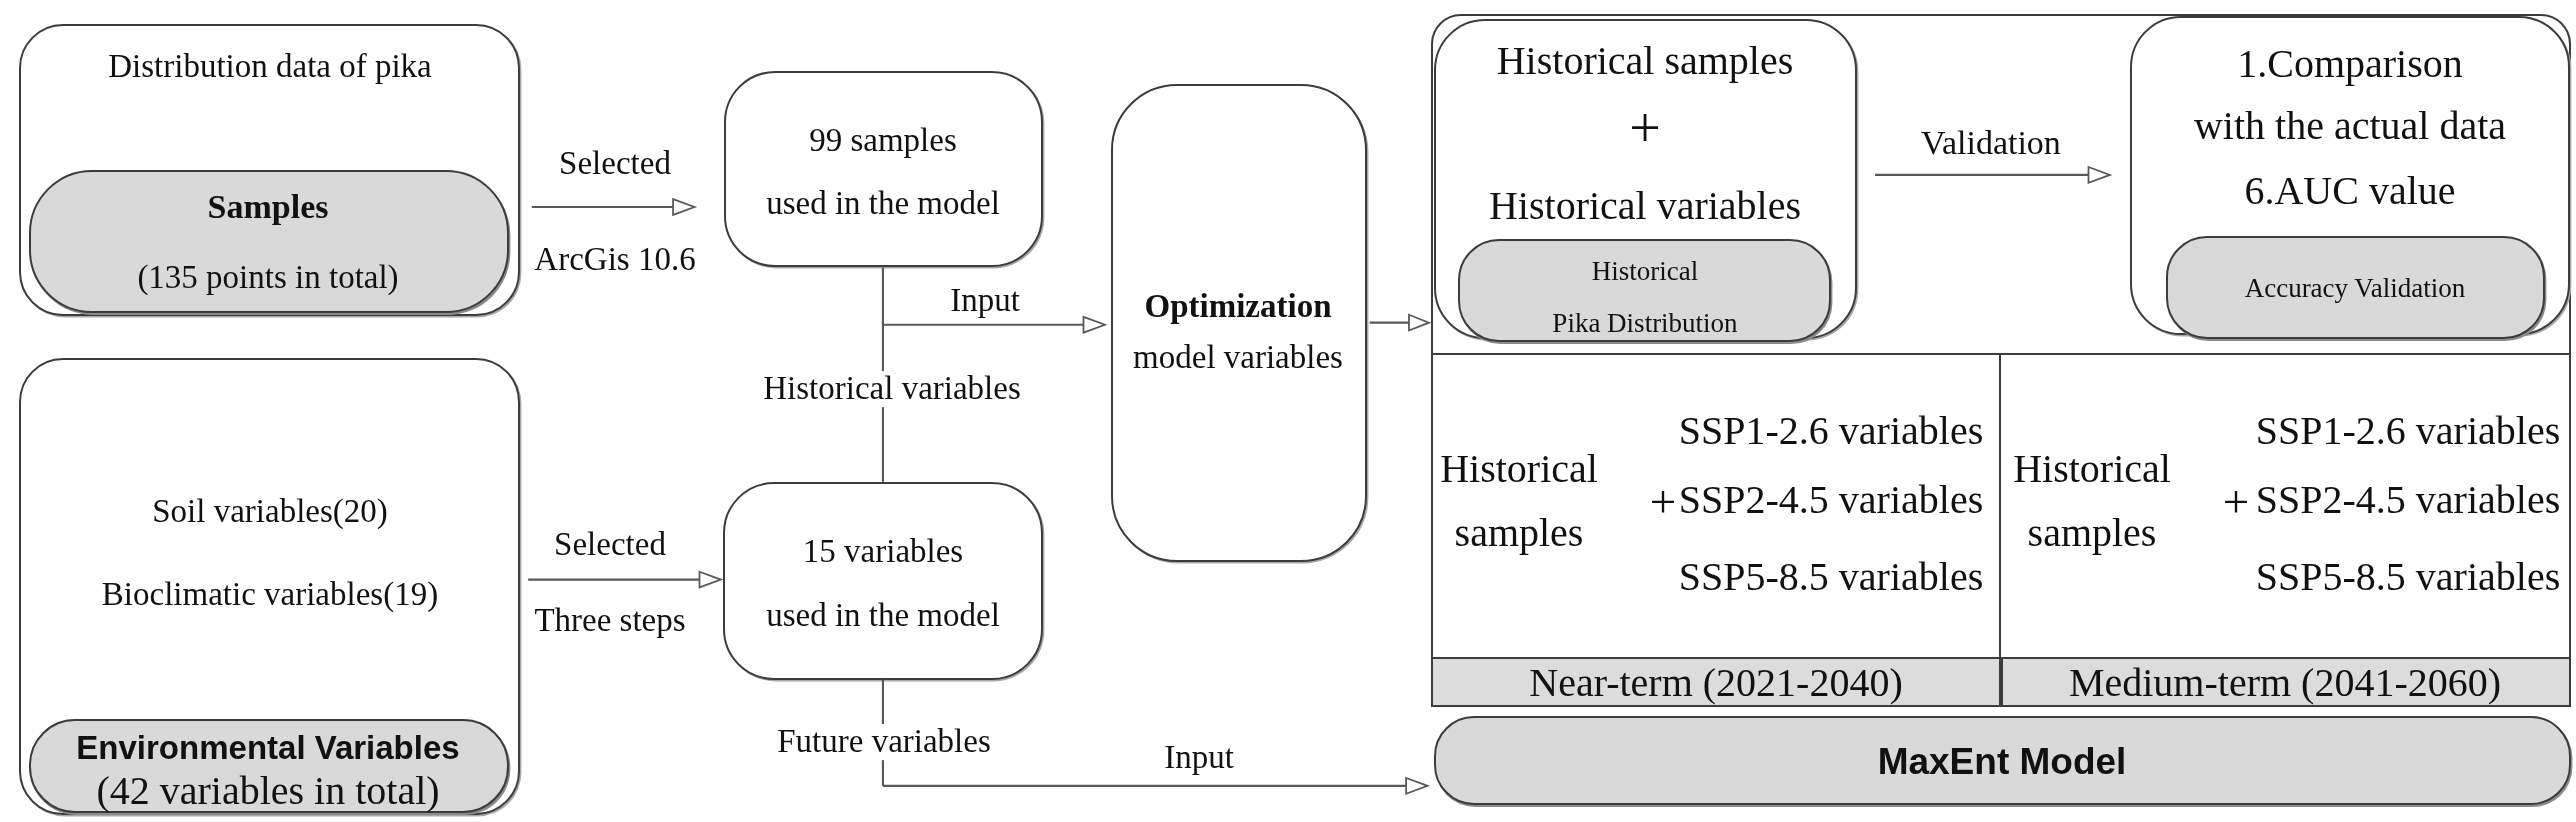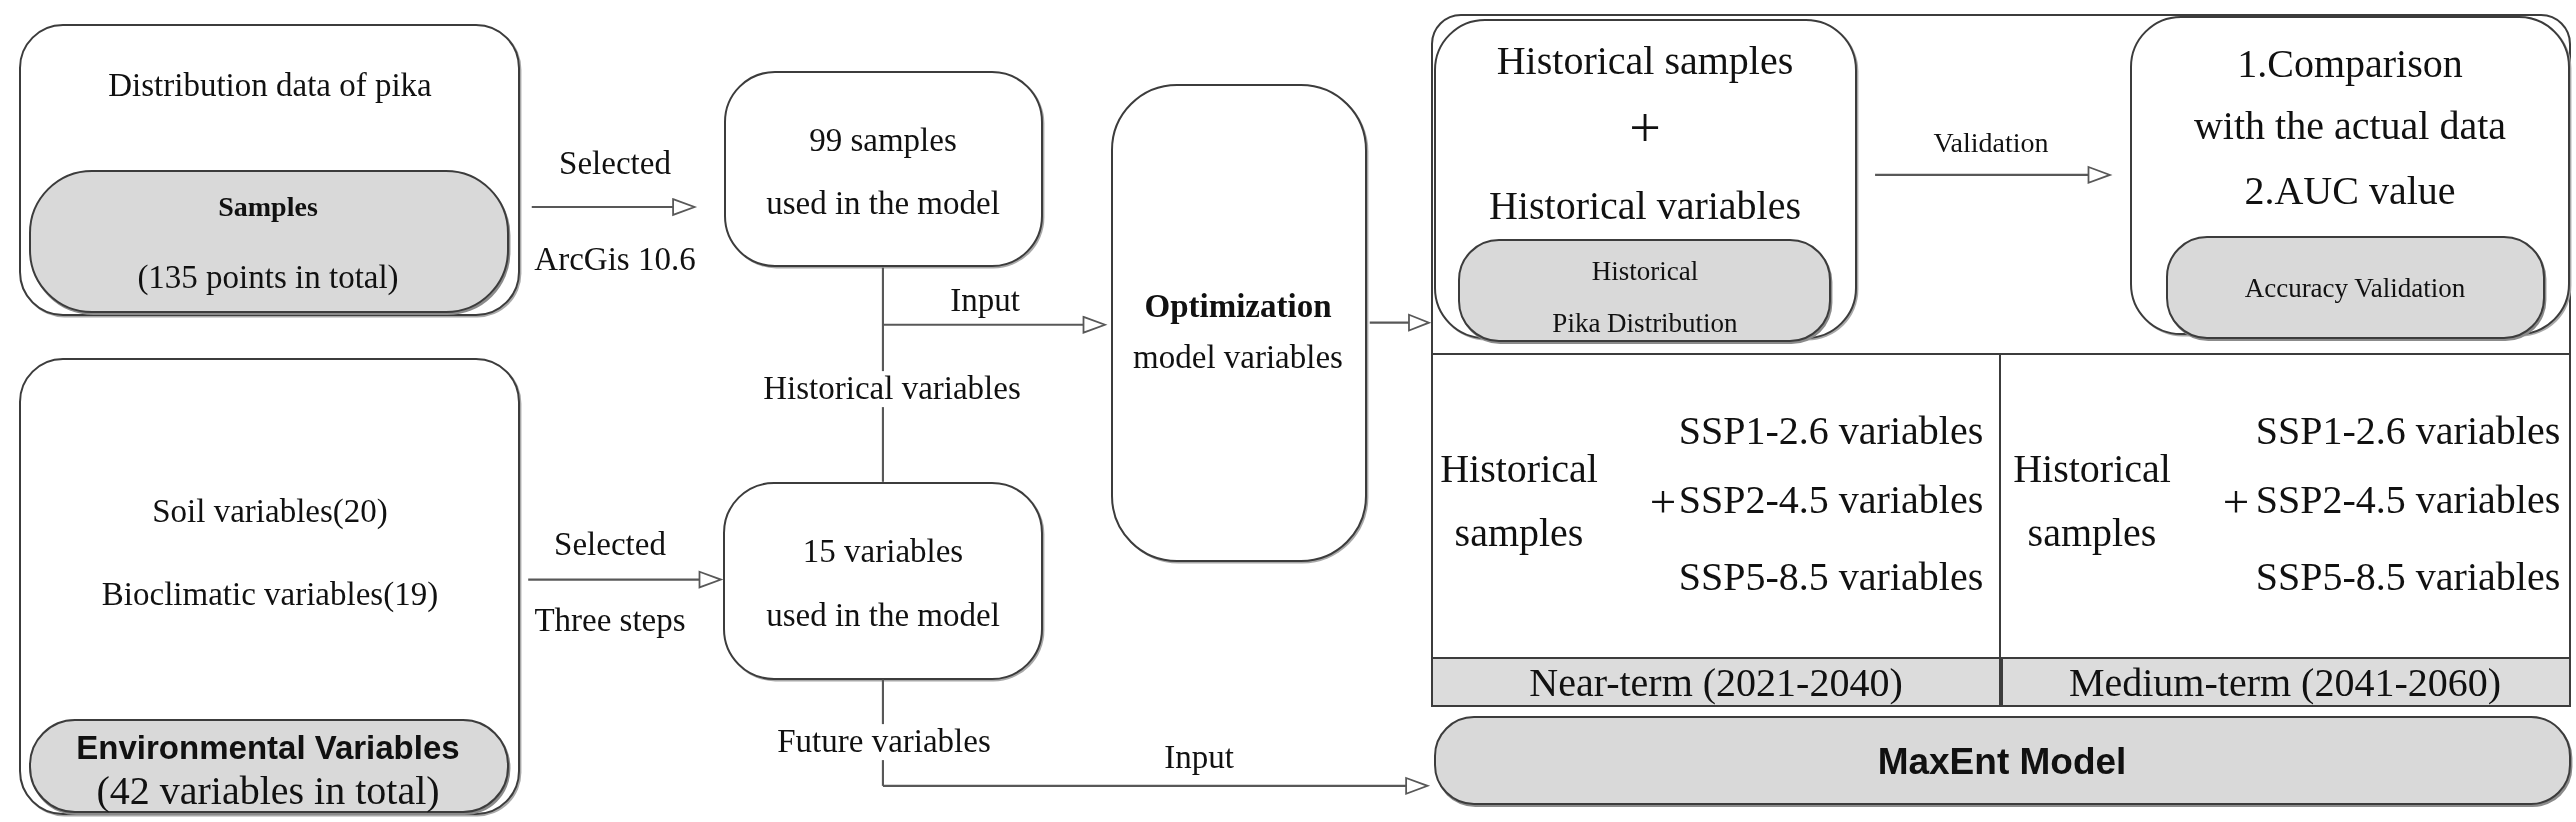--- a/index.html
+++ b/index.html
@@ -28,42 +28,42 @@
     white-space:nowrap;
     font-size:33px;
     line-height:1;
     z-index:3;
   }
   .bg{background:#ffffff;padding:1.4px 7.1px;}
   .bold-sans{font-family:"Liberation Sans", sans-serif;font-weight:bold;}
   .serif-bold{font-weight:bold;}
   .small{font-size:27px;}
   .sz44{font-size:40px;}
-  .sz48{font-size:28px;}
+  .sz48{font-size:34px;}
   .sz52{font-size:37px;}
   .plus{font-size:56px;font-weight:500;}
   .plus-sm{font-size:47px;font-weight:500;}
   .hline{position:absolute;border-top:2.1px solid #3c3c3c;height:0;z-index:1;}
   .vline{position:absolute;border-left:2.1px solid #3c3c3c;width:0;z-index:1;}
   .termbar{
     position:absolute;
     background:#dcdcdc;
     border:2.1px solid #3c3c3c;
     box-sizing:border-box;
     z-index:2;
   }
   svg.connectors{position:absolute;left:0;top:0;z-index:2;}
 </style>
 </head>
 <body>
 
 <div class="canvas">
 
   <div class="rbox" style="left:19px;top:24px;width:501px;height:292px;border-radius:44px;"></div>
-  <div class="lbl" style="left:270px;top:66px;margin-top:19px;">Distribution data of pika</div>
+  <div class="lbl" style="left:270px;top:66px;">Distribution data of pika</div>
   <div class="rbox gray" style="left:28.6px;top:170px;width:480px;height:143px;border-radius:63px;"></div>
   <div class="lbl serif-bold sz48" style="left:268px;top:207px;">Samples</div>
   <div class="lbl" style="left:268px;top:277px;">(135 points in total)</div>
 
   <div class="rbox" style="left:19px;top:358px;width:501px;height:457px;border-radius:44px;"></div>
   <div class="lbl" style="left:270px;top:511px;">Soil variables(20)</div>
   <div class="lbl" style="left:270px;top:594px;">Bioclimatic variables(19)</div>
   <div class="rbox gray" style="left:28.6px;top:719px;width:480px;height:94px;border-radius:46px;"></div>
   <div class="lbl bold-sans" style="left:268px;top:747px;">Environmental Variables</div>
   <div class="lbl sz44" style="left:268px;top:791px;">(42 variables in total)</div>
@@ -100,21 +100,21 @@
   <div class="lbl sz44" style="left:1645px;top:206px;">Historical variables</div>
   <div class="rbox gray" style="left:1458px;top:239px;width:373px;height:103px;border-radius:41px;"></div>
   <div class="lbl small" style="left:1645px;top:271px;">Historical</div>
   <div class="lbl small" style="left:1645px;top:323px;">Pika Distribution</div>
 
   <div class="lbl sz48" style="left:1991px;top:143px;">Validation</div>
 
   <div class="rbox" style="left:2130px;top:16.4px;width:440px;height:319px;border-radius:51px;"></div>
   <div class="lbl sz44" style="left:2350px;top:64px;">1.Comparison</div>
   <div class="lbl sz44" style="left:2350px;top:126px;">with the actual data</div>
-  <div class="lbl sz44" style="left:2350px;top:191px;">2.AUC value</div>
+  <div class="lbl sz44" style="left:2350px;top:191px;">6.AUC value</div>
   <div class="rbox gray" style="left:2166px;top:236px;width:379px;height:103px;border-radius:41px;"></div>
   <div class="lbl small" style="left:2355px;top:288px;">Accuracy Validation</div>
 
   <div class="hline" style="left:1431px;top:353px;width:1140px;"></div>
   <div class="vline" style="left:1999px;top:355px;height:351px;"></div>
 
   <div class="lbl sz44" style="left:1519px;top:469px;">Historical</div>
   <div class="lbl sz44" style="left:1519px;top:533px;">samples</div>
   <div class="lbl plus-sm" style="left:1663px;top:501px;">+</div>
   <div class="lbl sz44" style="left:1831px;top:431px;">SSP1-2.6 variables</div>

